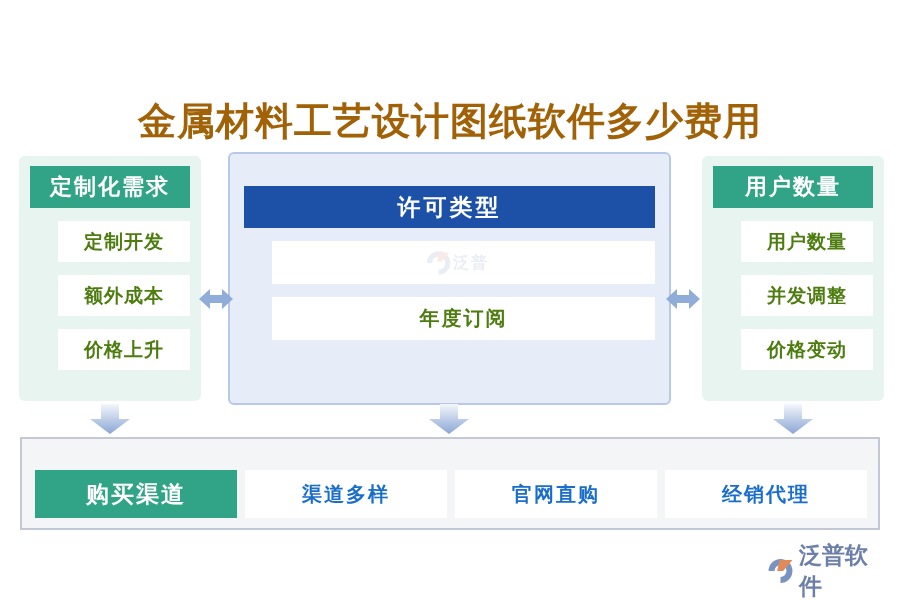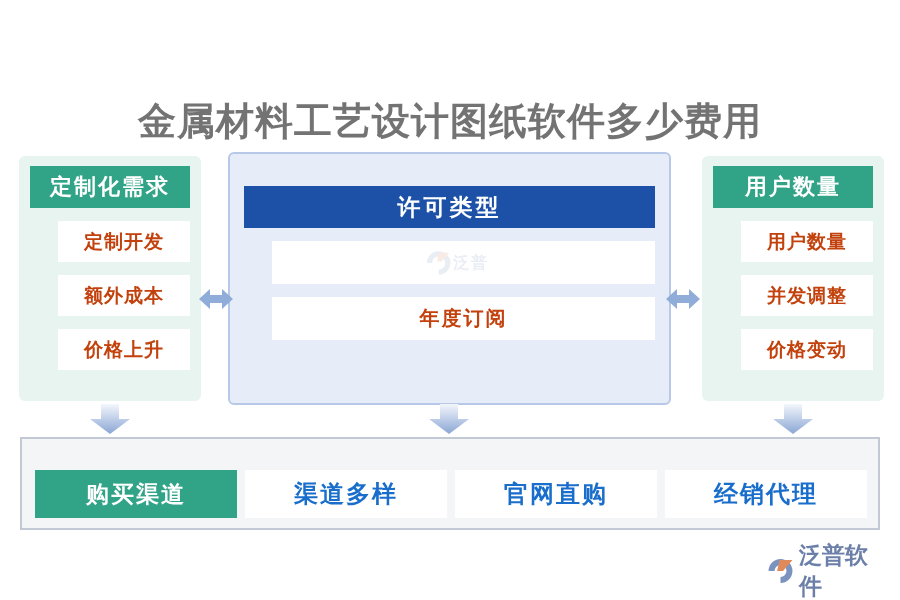--- a/index.html
+++ b/index.html
@@ -17,21 +17,21 @@
 
   
   .page-title {
     position: absolute;
     left: 0; top: 96px;
     width: 900px;
     text-align: center;
     font-size: 38px;
     font-weight: bold;
     letter-spacing: 1px;
-    color: #737373;
+    color: #a16207;
     font-family: "Liberation Serif", "DejaVu Serif", serif;
     white-space: nowrap;
   }
 
   
   .panel {
     position: absolute;
     border-radius: 6px;
   }
   .panel-left, .panel-right {
@@ -75,21 +75,21 @@
     letter-spacing: 3px;
     margin-top: 20px;
   }
 
   
   .cell {
     display: flex;
     align-items: center;
     justify-content: center;
     background: #ffffff;
-    color: #c2410c;
+    color: #4d7c0f;
     font-weight: bold;
     letter-spacing: 1px;
     margin-left: 28px;
   }
   .cell-side {
     height: 41px;
     font-size: 19px;
     margin-top: 13px;
   }
   .cell-center {
@@ -149,21 +149,21 @@
     letter-spacing: 2px;
   }
   .bcell-green {
     background: #31a387;
     color: #ffffff;
     font-size: 23px;
   }
   .bcell-white {
     background: #ffffff;
     color: #1a6ecb;
-    font-size: 24px;
+    font-size: 20px;
   }
 
   
   .watermark {
     position: absolute;
     left: 152px; top: 7px;
     width: 88px; height: 30px;
     opacity: 0.16;
     pointer-events: none;
   }

